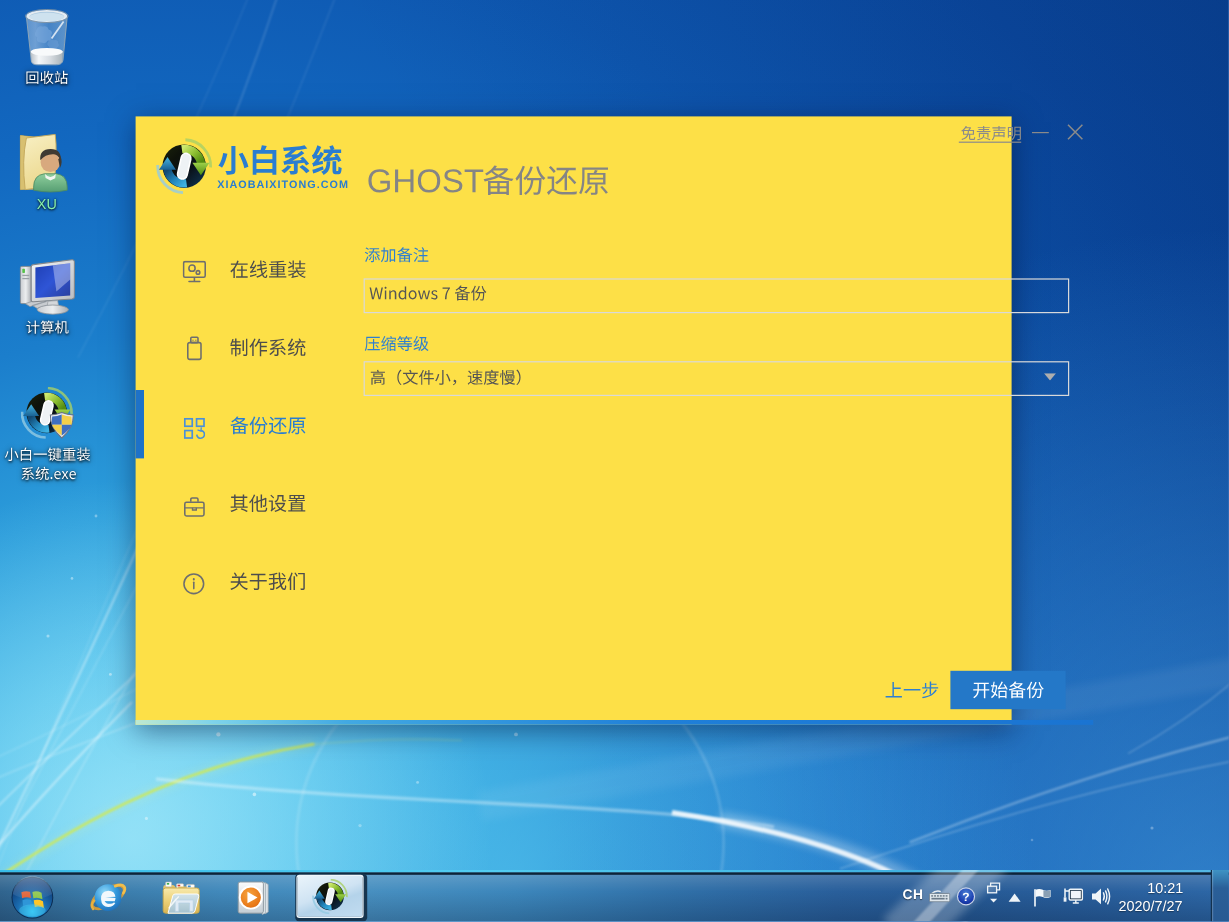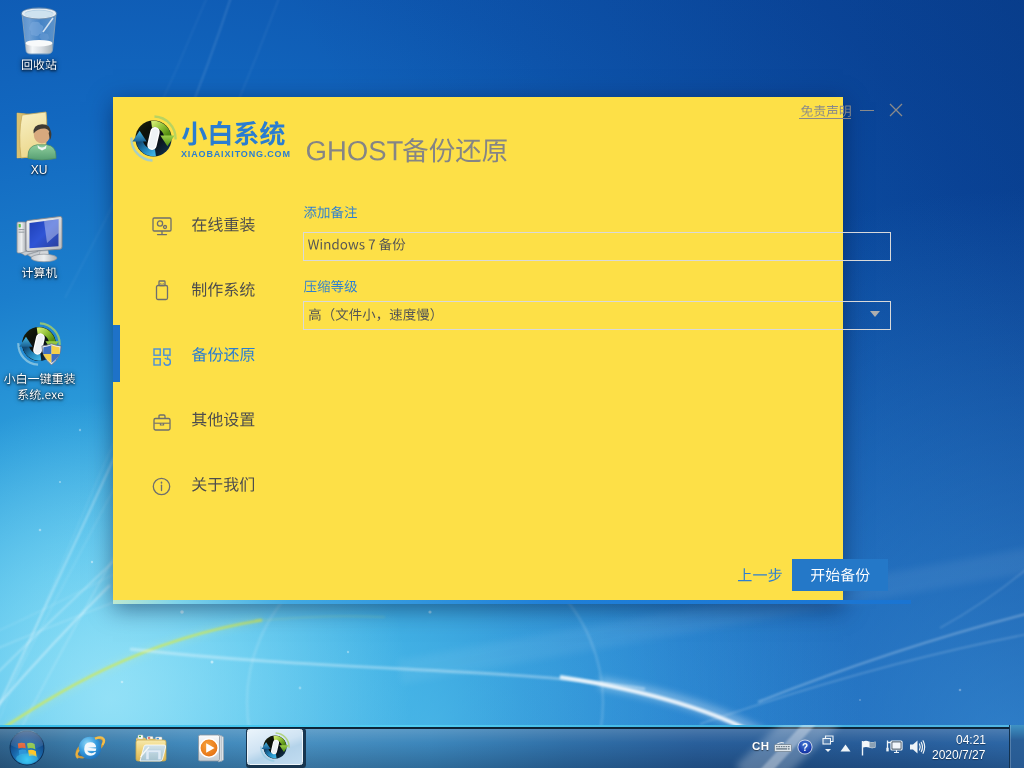--- a/index.html
+++ b/index.html
@@ -211,21 +211,21 @@
 </symbol>
 </defs>
     </svg>
 <svg class="abs" style="left:17px;top:322px" width="46" height="46" viewBox="0 0 46 46">
 <use href="#xblogo" x="0" y="0" width="44" height="44"></use>
 <use href="#uacshield" x="24" y="21" width="21" height="23"></use>
 </svg>
 <svg style="position:absolute;left:20.0px;top:57.4px;overflow:visible;filter:drop-shadow(0 1px 1px rgba(0,0,0,.85)) drop-shadow(0 0 2px rgba(0,0,0,.5))" width="38.5" height="15.1" viewBox="-1.0 -12.1 38.5 15.1">
       <path d="M4.5 -6.0H7.4V-3.3H4.5ZM3.6 -6.8V-2.4H8.3V-6.8ZM1.0 -9.6V0.9H1.9V0.3H10.1V0.9H11.0V-9.6ZM1.9 -0.6V-8.7H10.1V-0.6Z M19.1 -6.9H21.7C21.4 -5.4 21.0 -4.1 20.4 -3.0C19.8 -4.1 19.3 -5.4 19.0 -6.7ZM18.9 -10.1C18.6 -8.0 17.9 -6.0 16.9 -4.8C17.1 -4.6 17.4 -4.2 17.6 -4.1C17.9 -4.5 18.2 -5.0 18.5 -5.6C18.9 -4.3 19.4 -3.2 19.9 -2.2C19.2 -1.2 18.3 -0.4 17.1 0.2C17.3 0.4 17.6 0.8 17.7 1.0C18.8 0.4 19.7 -0.4 20.4 -1.4C21.1 -0.4 22.0 0.4 22.9 0.9C23.1 0.7 23.4 0.3 23.6 0.2C22.5 -0.3 21.7 -1.1 21.0 -2.1C21.7 -3.4 22.2 -5.0 22.6 -6.9H23.5V-7.7H19.3C19.5 -8.4 19.7 -9.2 19.8 -9.9ZM13.1 -1.2C13.3 -1.4 13.7 -1.6 15.9 -2.4V1.0H16.8V-9.9H15.9V-3.2L14.0 -2.6V-8.7H13.2V-2.8C13.2 -2.4 12.9 -2.1 12.7 -2.0C12.9 -1.8 13.0 -1.4 13.1 -1.2Z M24.7 -7.8V-7.0H29.4V-7.8ZM25.2 -6.3C25.5 -4.9 25.7 -3.2 25.8 -2.0L26.5 -2.1C26.4 -3.3 26.2 -5.1 25.9 -6.4ZM26.1 -9.8C26.4 -9.2 26.8 -8.4 26.9 -7.9L27.7 -8.2C27.6 -8.7 27.2 -9.5 26.9 -10.0ZM28.0 -6.6C27.8 -5.1 27.5 -3.0 27.2 -1.7C26.2 -1.5 25.3 -1.3 24.6 -1.1L24.8 -0.2C26.0 -0.6 27.7 -1.0 29.3 -1.4L29.2 -2.2L27.9 -1.9C28.2 -3.2 28.6 -5.0 28.8 -6.4ZM29.6 -4.3V0.9H30.5V0.4H34.1V0.9H35.0V-4.3H32.5V-6.7H35.5V-7.6H32.5V-10.1H31.5V-4.3ZM30.5 -0.5V-3.5H34.1V-0.5Z" fill="#ffffff"></path>
     </svg>
-<div class="abs" style="left:0px;top:163px;width:78px;text-align:center;color:#ffffff;font-size:12px;text-shadow:0 1px 2px rgba(0,0,0,.9),0 0 2px rgba(0,0,0,.6)">XU</div>
+<div class="abs" style="left:0px;top:163px;width:78px;text-align:center;color:#86efac;font-size:12px;text-shadow:0 1px 2px rgba(0,0,0,.9),0 0 2px rgba(0,0,0,.6)">XU</div>
 <svg style="position:absolute;left:19.6px;top:264.9px;overflow:visible;filter:drop-shadow(0 1px 1px rgba(0,0,0,.85)) drop-shadow(0 0 2px rgba(0,0,0,.5))" width="39.2" height="15.1" viewBox="-1.4 -12.1 39.2 15.1">
       <path d="M1.6 -9.3C2.3 -8.7 3.2 -7.9 3.5 -7.4L4.2 -8.1C3.7 -8.6 2.9 -9.3 2.2 -9.9ZM0.6 -6.3V-5.4H2.5V-1.1C2.5 -0.6 2.1 -0.2 1.9 -0.1C2.0 0.1 2.3 0.5 2.4 0.7C2.5 0.5 2.9 0.2 5.1 -1.4C5.1 -1.6 4.9 -1.9 4.8 -2.2L3.4 -1.2V-6.3ZM7.5 -10.0V-6.1H4.5V-5.2H7.5V1.0H8.5V-5.2H11.5V-6.1H8.5V-10.0Z M15.0 -5.5H21.2V-4.8H15.0ZM15.0 -4.2H21.2V-3.5H15.0ZM15.0 -6.7H21.2V-6.1H15.0ZM18.9 -10.1C18.6 -9.2 18.0 -8.3 17.2 -7.8C17.4 -7.7 17.8 -7.5 18.0 -7.4H15.6L16.2 -7.6C16.2 -7.8 16.0 -8.2 15.8 -8.4H17.8V-9.2H14.7C14.8 -9.4 14.9 -9.7 15.0 -9.9L14.2 -10.1C13.8 -9.2 13.2 -8.3 12.4 -7.7C12.6 -7.5 13.0 -7.3 13.2 -7.2C13.5 -7.5 13.9 -8.0 14.2 -8.4H14.8C15.1 -8.1 15.3 -7.6 15.4 -7.4H14.1V-2.9H15.7V-2.1L15.7 -1.8H12.7V-1.1H15.4C15.1 -0.6 14.4 -0.1 12.9 0.3C13.1 0.5 13.3 0.8 13.4 1.0C15.3 0.4 16.2 -0.3 16.5 -1.1H19.7V0.9H20.6V-1.1H23.4V-1.8H20.6V-2.9H22.1V-7.4H20.9L21.6 -7.7C21.4 -7.9 21.2 -8.2 21.0 -8.4H23.3V-9.2H19.4C19.6 -9.4 19.7 -9.7 19.8 -9.9ZM19.7 -1.8H16.6L16.6 -2.1V-2.9H19.7ZM18.1 -7.4C18.4 -7.7 18.7 -8.0 19.0 -8.4H20.0C20.3 -8.1 20.6 -7.7 20.8 -7.4Z M30.0 -9.4V-5.5C30.0 -3.7 29.8 -1.3 28.2 0.4C28.4 0.5 28.7 0.8 28.9 1.0C30.6 -0.8 30.9 -3.5 30.9 -5.5V-8.5H33.1V-0.8C33.1 0.2 33.2 0.4 33.4 0.6C33.6 0.8 33.8 0.8 34.1 0.8C34.2 0.8 34.5 0.8 34.7 0.8C34.9 0.8 35.1 0.8 35.3 0.7C35.5 0.6 35.6 0.3 35.7 0.0C35.7 -0.3 35.7 -1.2 35.7 -1.9C35.5 -1.9 35.2 -2.1 35.1 -2.3C35.1 -1.5 35.0 -0.8 35.0 -0.5C35.0 -0.3 35.0 -0.2 34.9 -0.1C34.8 -0.0 34.7 0.0 34.6 0.0C34.5 0.0 34.4 0.0 34.3 0.0C34.2 0.0 34.1 -0.0 34.1 -0.1C34.0 -0.1 34.0 -0.3 34.0 -0.7V-9.4ZM26.6 -10.1V-7.5H24.6V-6.6H26.5C26.1 -5.0 25.2 -3.1 24.3 -2.1C24.5 -1.9 24.7 -1.5 24.8 -1.3C25.5 -2.1 26.1 -3.5 26.6 -4.9V0.9H27.5V-4.6C28.0 -4.0 28.5 -3.2 28.8 -2.8L29.3 -3.6C29.1 -3.9 27.9 -5.1 27.5 -5.6V-6.6H29.3V-7.5H27.5V-10.1Z" fill="#ffffff"></path>
     </svg>
 <svg style="position:absolute;left:2.4px;top:371.4px;overflow:visible;filter:drop-shadow(0 1px 1px rgba(0,0,0,.85)) drop-shadow(0 0 2px rgba(0,0,0,.5))" width="75.1" height="15.1" viewBox="-1.6 -12.1 75.1 15.1">
       <path d="M5.6 -9.9V-0.3C5.6 -0.0 5.5 0.0 5.2 0.0C5.0 0.0 4.1 0.1 3.2 0.0C3.4 0.3 3.6 0.7 3.6 1.0C4.7 1.0 5.5 0.9 5.9 0.8C6.4 0.6 6.5 0.4 6.5 -0.3V-9.9ZM8.5 -6.9C9.5 -5.1 10.5 -2.9 10.7 -1.5L11.7 -1.8C11.4 -3.3 10.4 -5.5 9.3 -7.2ZM2.4 -7.1C2.1 -5.5 1.5 -3.4 0.4 -2.1C0.6 -2.0 1.0 -1.8 1.2 -1.7C2.3 -3.0 3.0 -5.2 3.4 -6.9Z M17.4 -10.1C17.2 -9.6 16.9 -8.8 16.7 -8.2H13.7V1.0H14.6V0.1H21.4V0.9H22.3V-8.2H17.7C17.9 -8.7 18.2 -9.3 18.5 -9.9ZM14.6 -0.8V-3.6H21.4V-0.8ZM14.6 -4.5V-7.2H21.4V-4.5Z M24.5 -5.2V-4.2H35.5V-5.2Z M36.6 -4.2V-3.3H38.0V-1.0C38.0 -0.4 37.6 -0.0 37.4 0.1C37.5 0.3 37.8 0.6 37.9 0.8C38.0 0.6 38.3 0.4 40.2 -0.9C40.1 -1.1 40.0 -1.4 39.9 -1.6L38.7 -0.8V-3.3H40.1V-4.2H38.7V-5.8H40.0V-6.6H37.1C37.4 -7.0 37.7 -7.4 37.9 -7.9H40.0V-8.7H38.3C38.4 -9.1 38.6 -9.5 38.7 -9.9L37.9 -10.1C37.5 -8.9 37.0 -7.7 36.3 -7.0C36.5 -6.8 36.7 -6.4 36.8 -6.2L37.1 -6.5V-5.8H38.0V-4.2ZM42.9 -9.1V-8.5H44.4V-7.5H42.6V-6.8H44.4V-5.8H42.9V-5.2H44.4V-4.3H42.9V-3.6H44.4V-2.6H42.6V-1.9H44.4V-0.4H45.1V-1.9H47.3V-2.6H45.1V-3.6H47.0V-4.3H45.1V-5.2H46.8V-6.8H47.6V-7.5H46.8V-9.1H45.1V-10.0H44.4V-9.1ZM45.1 -6.8H46.2V-5.8H45.1ZM45.1 -7.5V-8.5H46.2V-7.5ZM40.4 -4.9C40.4 -5.0 40.5 -5.0 40.6 -5.1H41.9C41.8 -4.1 41.6 -3.3 41.4 -2.5C41.2 -3.0 41.0 -3.4 40.9 -4.0L40.3 -3.8C40.5 -2.9 40.8 -2.2 41.1 -1.7C40.7 -0.7 40.1 -0.0 39.5 0.4C39.6 0.6 39.8 0.8 39.9 1.0C40.6 0.6 41.1 -0.1 41.6 -0.9C42.6 0.5 44.1 0.8 45.7 0.8H47.3C47.4 0.6 47.5 0.2 47.6 0.0C47.2 0.0 46.1 0.0 45.8 0.0C44.3 0.0 42.9 -0.3 41.9 -1.7C42.3 -2.7 42.5 -4.1 42.6 -5.8L42.2 -5.9L42.0 -5.9H41.3C41.8 -6.8 42.3 -8.0 42.7 -9.2L42.2 -9.5L42.0 -9.4H40.2V-8.5H41.7C41.3 -7.5 40.9 -6.6 40.7 -6.3C40.5 -5.9 40.2 -5.6 40.0 -5.5C40.2 -5.4 40.3 -5.1 40.4 -4.9Z M49.9 -6.5V-2.7H53.5V-1.9H49.5V-1.2H53.5V-0.2H48.6V0.6H59.4V-0.2H54.4V-1.2H58.6V-1.9H54.4V-2.7H58.2V-6.5H54.4V-7.2H59.3V-8.0H54.4V-8.9C55.8 -9.0 57.1 -9.1 58.2 -9.3L57.7 -10.0C55.8 -9.7 52.4 -9.4 49.6 -9.4C49.7 -9.2 49.8 -8.9 49.8 -8.7C51.0 -8.7 52.2 -8.7 53.5 -8.8V-8.0H48.7V-7.2H53.5V-6.5ZM50.8 -4.3H53.5V-3.4H50.8ZM54.4 -4.3H57.3V-3.4H54.4ZM50.8 -5.8H53.5V-4.9H50.8ZM54.4 -5.8H57.3V-4.9H54.4Z M60.8 -8.9C61.4 -8.5 62.0 -8.0 62.3 -7.6L62.9 -8.2C62.6 -8.6 61.9 -9.1 61.4 -9.4ZM65.3 -4.5C65.4 -4.3 65.6 -4.0 65.7 -3.7H60.6V-3.0H64.8C63.7 -2.2 62.0 -1.5 60.4 -1.2C60.6 -1.1 60.8 -0.8 61.0 -0.6C61.7 -0.7 62.4 -1.0 63.1 -1.3V-0.5C63.1 0.0 62.7 0.2 62.5 0.3C62.6 0.5 62.7 0.8 62.8 1.0C63.0 0.9 63.5 0.8 66.9 0.0C66.9 -0.2 66.9 -0.5 66.9 -0.7L64.0 -0.1V-1.7C64.7 -2.0 65.4 -2.5 65.9 -3.0C66.9 -1.0 68.6 0.3 71.0 0.9C71.1 0.6 71.4 0.3 71.5 0.1C70.4 -0.1 69.4 -0.5 68.6 -1.1C69.3 -1.4 70.1 -1.8 70.7 -2.3L70.1 -2.8C69.6 -2.4 68.7 -1.9 68.0 -1.5C67.5 -1.9 67.1 -2.4 66.8 -3.0H71.4V-3.7H66.7C66.6 -4.0 66.3 -4.4 66.1 -4.8ZM67.5 -10.1V-8.4H64.6V-7.6H67.5V-5.7H65.0V-4.9H71.0V-5.7H68.4V-7.6H71.2V-8.4H68.4V-10.1ZM60.4 -5.8 60.8 -5.1 63.3 -6.2V-4.4H64.1V-10.1H63.3V-7.1C62.2 -6.6 61.2 -6.1 60.4 -5.8Z" fill="#ffffff"></path>
     </svg>
 <svg style="position:absolute;left:15.8px;top:387.4px;overflow:visible;filter:drop-shadow(0 1px 1px rgba(0,0,0,.85)) drop-shadow(0 0 2px rgba(0,0,0,.5))" width="49.3" height="15.1" viewBox="-1.2 -12.1 49.3 15.1">
       <path d="M3.4 -2.7C2.8 -1.8 1.8 -0.9 0.8 -0.4C1.1 -0.2 1.5 0.1 1.6 0.2C2.5 -0.4 3.6 -1.4 4.3 -2.4ZM7.6 -2.3C8.6 -1.5 9.9 -0.4 10.5 0.3L11.2 -0.3C10.6 -1.0 9.3 -2.0 8.3 -2.7ZM8.0 -5.3C8.3 -5.0 8.6 -4.7 8.9 -4.4L3.7 -4.0C5.5 -4.9 7.3 -6.0 9.1 -7.3L8.4 -7.9C7.8 -7.4 7.1 -7.0 6.5 -6.5L3.5 -6.4C4.4 -7.0 5.3 -7.8 6.1 -8.6C7.6 -8.7 9.1 -9.0 10.3 -9.2L9.6 -10.0C7.7 -9.5 4.2 -9.2 1.3 -9.0C1.4 -8.8 1.5 -8.5 1.5 -8.3C2.6 -8.3 3.7 -8.4 4.8 -8.5C4.0 -7.7 3.1 -6.9 2.8 -6.7C2.5 -6.5 2.2 -6.3 1.9 -6.3C2.0 -6.0 2.2 -5.6 2.2 -5.4C2.4 -5.5 2.8 -5.6 5.3 -5.7C4.2 -5.1 3.4 -4.6 2.9 -4.4C2.2 -4.1 1.7 -3.8 1.3 -3.8C1.4 -3.5 1.5 -3.1 1.5 -2.9C1.9 -3.1 2.4 -3.1 5.7 -3.4V-0.2C5.7 -0.1 5.6 -0.1 5.4 -0.0C5.2 -0.0 4.6 -0.0 3.8 -0.1C4.0 0.2 4.1 0.6 4.2 0.8C5.1 0.8 5.7 0.8 6.1 0.7C6.5 0.5 6.6 0.3 6.6 -0.2V-3.5L9.6 -3.7C9.9 -3.3 10.2 -2.9 10.4 -2.6L11.1 -3.0C10.6 -3.8 9.6 -4.9 8.7 -5.7Z M20.4 -4.2V-0.4C20.4 0.5 20.6 0.7 21.4 0.7C21.6 0.7 22.3 0.7 22.5 0.7C23.2 0.7 23.4 0.3 23.5 -1.4C23.3 -1.4 22.9 -1.6 22.7 -1.7C22.7 -0.3 22.6 -0.1 22.4 -0.1C22.2 -0.1 21.7 -0.1 21.6 -0.1C21.3 -0.1 21.3 -0.1 21.3 -0.4V-4.2ZM18.1 -4.2C18.0 -1.8 17.8 -0.5 15.8 0.2C16.0 0.4 16.3 0.7 16.4 0.9C18.5 0.0 18.9 -1.5 19.0 -4.2ZM12.5 -0.6 12.7 0.3C13.8 -0.1 15.2 -0.5 16.5 -1.0L16.4 -1.8C15.0 -1.3 13.5 -0.9 12.5 -0.6ZM19.1 -9.9C19.4 -9.4 19.7 -8.7 19.8 -8.3H16.9V-7.5H19.0C18.5 -6.8 17.7 -5.7 17.4 -5.4C17.2 -5.2 16.9 -5.1 16.6 -5.1C16.7 -4.9 16.9 -4.4 16.9 -4.2C17.3 -4.3 17.8 -4.4 22.1 -4.8C22.3 -4.5 22.5 -4.2 22.6 -3.9L23.4 -4.3C23.0 -5.0 22.2 -6.2 21.6 -7.0L20.9 -6.6C21.2 -6.3 21.4 -5.9 21.7 -5.5L18.4 -5.2C18.9 -5.9 19.6 -6.8 20.1 -7.5H23.4V-8.3H19.9L20.7 -8.6C20.5 -9.0 20.2 -9.6 20.0 -10.1ZM12.7 -5.1C12.9 -5.2 13.2 -5.2 14.6 -5.4C14.1 -4.7 13.6 -4.1 13.4 -3.9C13.0 -3.4 12.8 -3.1 12.5 -3.1C12.6 -2.8 12.7 -2.4 12.8 -2.2C13.0 -2.3 13.5 -2.5 16.4 -3.1C16.4 -3.3 16.4 -3.7 16.4 -3.9L14.1 -3.5C15.1 -4.5 16.0 -5.8 16.7 -7.1L15.9 -7.6C15.7 -7.1 15.4 -6.7 15.2 -6.3L13.7 -6.1C14.4 -7.1 15.2 -8.4 15.7 -9.7L14.8 -10.1C14.3 -8.7 13.4 -7.1 13.1 -6.7C12.8 -6.3 12.6 -6.0 12.4 -6.0C12.5 -5.7 12.7 -5.3 12.7 -5.1Z M25.7 0.2C26.1 0.2 26.5 -0.2 26.5 -0.7C26.5 -1.2 26.1 -1.5 25.7 -1.5C25.2 -1.5 24.9 -1.2 24.9 -0.7C24.9 -0.2 25.2 0.2 25.7 0.2Z M31.1 0.2C32.0 0.2 32.7 -0.1 33.2 -0.5L32.8 -1.2C32.3 -0.9 31.8 -0.7 31.2 -0.7C30.0 -0.7 29.1 -1.6 29.0 -3.0H33.4C33.5 -3.2 33.5 -3.4 33.5 -3.6C33.5 -5.5 32.5 -6.7 30.9 -6.7C29.4 -6.7 28.0 -5.4 28.0 -3.3C28.0 -1.1 29.3 0.2 31.1 0.2ZM29.0 -3.8C29.2 -5.1 30.0 -5.8 30.9 -5.8C31.9 -5.8 32.5 -5.1 32.5 -3.8Z M34.2 0.0H35.3L36.2 -1.5C36.4 -1.9 36.6 -2.3 36.9 -2.7H36.9C37.2 -2.3 37.4 -1.9 37.6 -1.5L38.6 0.0H39.8L37.6 -3.3L39.6 -6.5H38.5L37.7 -5.1C37.5 -4.7 37.3 -4.4 37.1 -4.0H37.0C36.8 -4.4 36.6 -4.7 36.4 -5.1L35.5 -6.5H34.3L36.3 -3.4Z M43.7 0.2C44.6 0.2 45.3 -0.1 45.8 -0.5L45.5 -1.2C45.0 -0.9 44.5 -0.7 43.8 -0.7C42.6 -0.7 41.7 -1.6 41.7 -3.0H46.1C46.1 -3.2 46.1 -3.4 46.1 -3.6C46.1 -5.5 45.2 -6.7 43.5 -6.7C42.0 -6.7 40.6 -5.4 40.6 -3.3C40.6 -1.1 42.0 0.2 43.7 0.2ZM41.7 -3.8C41.8 -5.1 42.6 -5.8 43.5 -5.8C44.5 -5.8 45.1 -5.1 45.1 -3.8Z" fill="#ffffff"></path>
     </svg>
 <div class="abs" style="left:113px;top:97px;width:730px;height:507px;background:#fde047;box-shadow:0 5px 22px rgba(0,20,60,.5);">
@@ -477,15 +477,15 @@
 <path d="M 8,13.5 L 13,13.5 M 10.5,11 L 10.5,13.5" stroke="#eef4f8" stroke-width="1.2"></path>
 <path d="M 1.5,9 L 1.5,3.5 L 5,3.5 M 1.5,3.5 L 1.5,1.5" stroke="#eef4f8" stroke-width="1.3" fill="none"></path>
 <rect x="0.3" y="8.8" width="2.4" height="3.6" fill="#eef4f8"></rect>
 </svg>
 <svg class="abs" style="left:909px;top:739px" width="17" height="16" viewBox="0 0 17 16">
 <path d="M 1,5.5 L 4,5.5 L 8.5,1.5 L 8.5,14.5 L 4,10.5 L 1,10.5 Z" fill="#eef4f8"></path>
 <path d="M 10.5,5 Q 12,8 10.5,11" fill="none" stroke="#eef4f8" stroke-width="1.2" stroke-linecap="round"></path>
 <path d="M 12.3,3.4 Q 14.6,8 12.3,12.6" fill="none" stroke="#eef4f8" stroke-width="1.2" stroke-linecap="round"></path>
 <path d="M 14.1,1.8 Q 17.2,8 14.1,14.2" fill="none" stroke="#eef4f8" stroke-width="1.2" stroke-linecap="round"></path>
 </svg>
-<div class="abs" style="left:940px;top:733px;width:62px;text-align:center;color:#fff;font-size:12px;text-shadow:0 1px 1px rgba(0,0,0,.4)">04:21</div>
+<div class="abs" style="left:940px;top:733px;width:62px;text-align:center;color:#fff;font-size:12px;text-shadow:0 1px 1px rgba(0,0,0,.4)">10:21</div>
 <div class="abs" style="left:932px;top:748px;width:72px;text-align:left;color:#fff;font-size:12px;text-shadow:0 1px 1px rgba(0,0,0,.4)">2020/7/27</div>
 <div class="abs" style="left:1009px;top:725px;width:15px;height:43px;background:linear-gradient(180deg,#3f93c4,#2a5f98 35%,#285a92);border-left:1px solid #12314e;box-shadow:inset 1px 0 0 rgba(255,255,255,.2)"></div>
 </div>
 </body></html>

